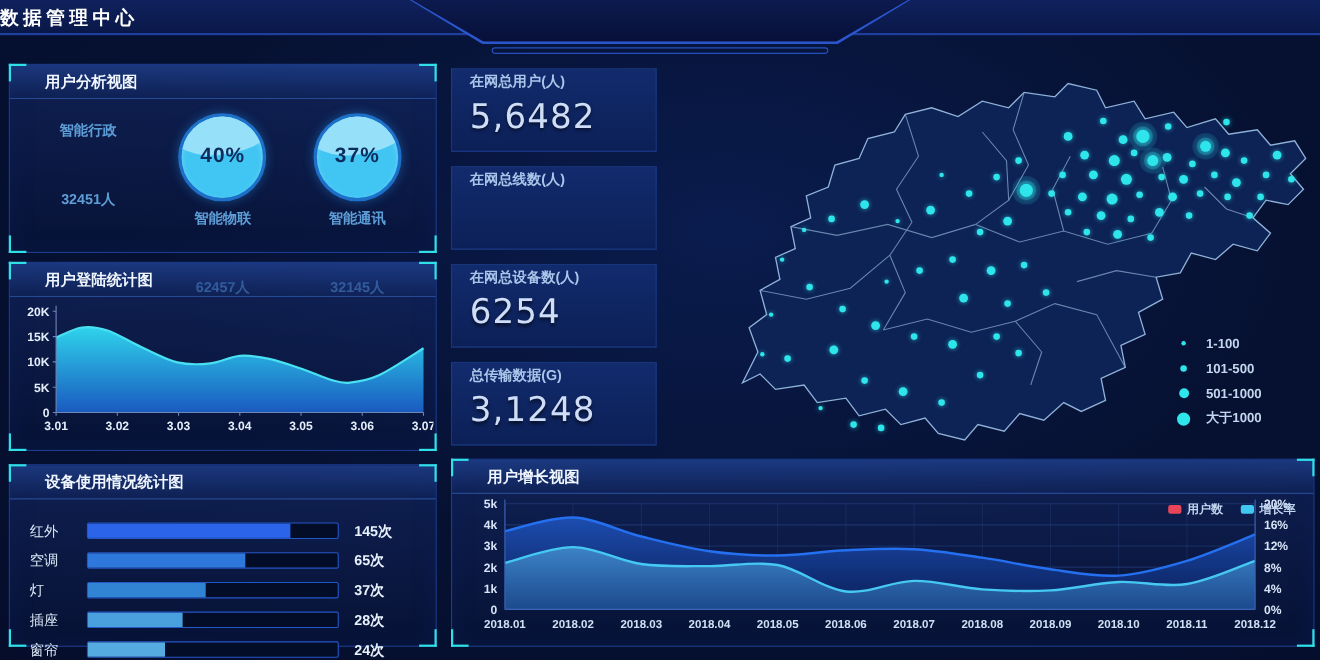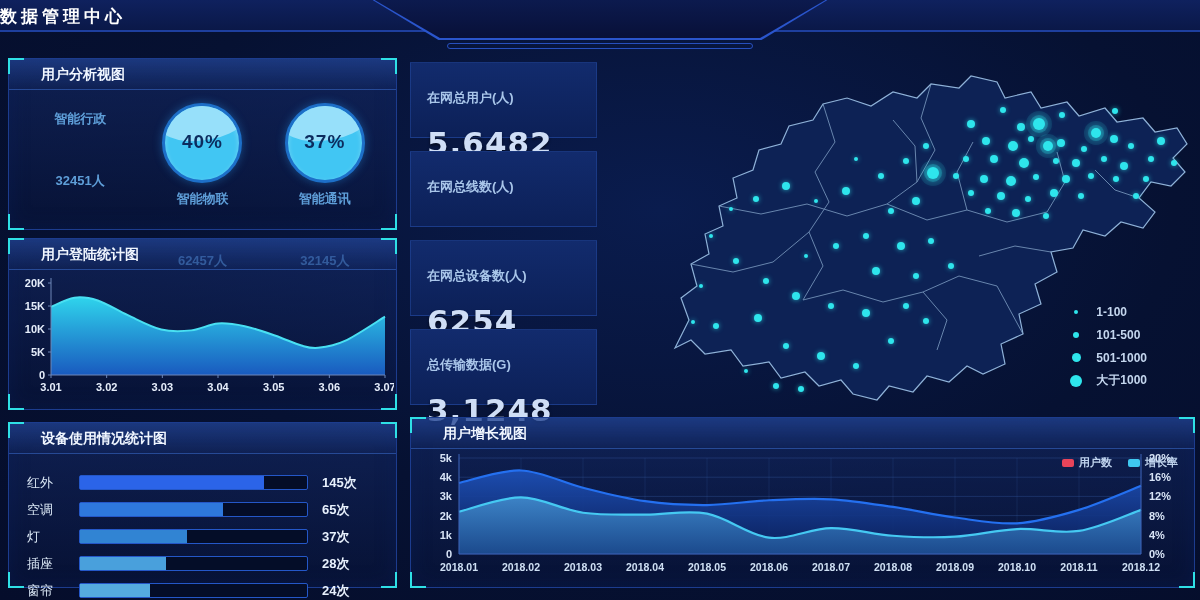--- a/index.html
+++ b/index.html
@@ -41,23 +41,23 @@
   .gauge-circle::before{content:"";position:absolute;left:-18%;top:-42%;width:136%;height:88%;
     background:#97e0fa;border-radius:46%;transform:rotate(-10deg);}
   .gauge-pct{position:relative;z-index:1;display:block;line-height:72px;text-align:center;
     font-size:19px;font-weight:bold;color:#0c2c5e;letter-spacing:1px;}
   .gauge-name{margin-top:7px;font-size:13px;font-weight:bold;color:#5e9ed8;}
   .gauge-count{font-size:13px;font-weight:bold;color:#5e9ed8;margin-top:44px;}
   
   .stats{position:absolute;left:410px;top:62px;width:187px;}
   .stat-card{position:relative;height:76px;margin-bottom:13px;box-sizing:border-box;
     background:linear-gradient(180deg,#122b6d,#0c2057);border:1px solid rgba(40,80,170,.45);
-    padding:26px 16px;}
+    padding:2px 16px;}
   .stat-label{font-size:13px;font-weight:bold;color:#a9c6ea;}
-  .stat-value{margin-top:18px;font-size:31px;font-weight:bold;color:#cfdef6;letter-spacing:1px;
+  .stat-value{margin-top:5px;font-size:31px;font-weight:normal;color:#cfdef6;letter-spacing:1px;
     font-family:"DejaVu Sans","Liberation Sans",sans-serif;text-shadow:0 2px 3px rgba(0,0,0,.55);}
   
   .bars{padding:15px 18px 0;}
   .bar-row{display:flex;align-items:center;height:27px;}
   .bar-label{width:52px;font-size:13px;color:#dbe8f6;}
   .bar-track{flex:1;height:13px;border:1px solid #2457c8;background:#040d28;border-radius:2px;}
   .bar-fill{height:100%;}
   .bar-value{width:56px;padding-left:14px;font-size:13px;font-weight:bold;color:#e8f1fd;}
   
   .map{position:absolute;left:615px;top:50px;width:580px;height:370px;}

